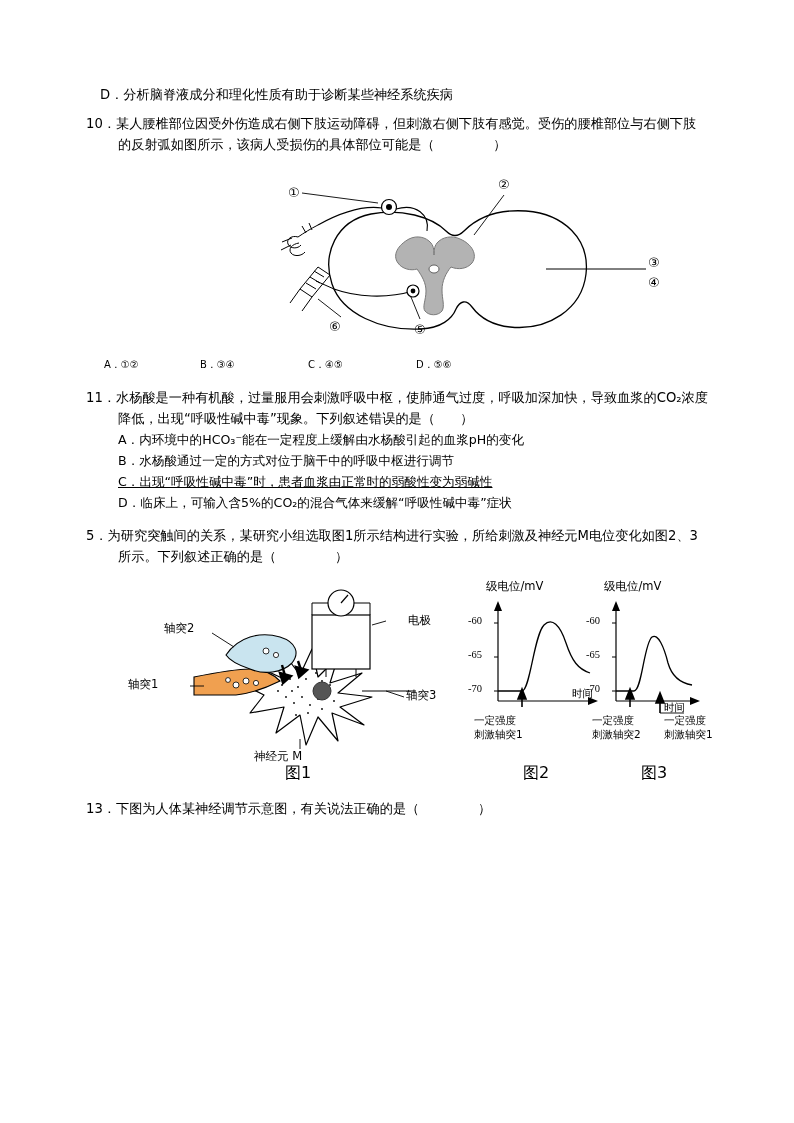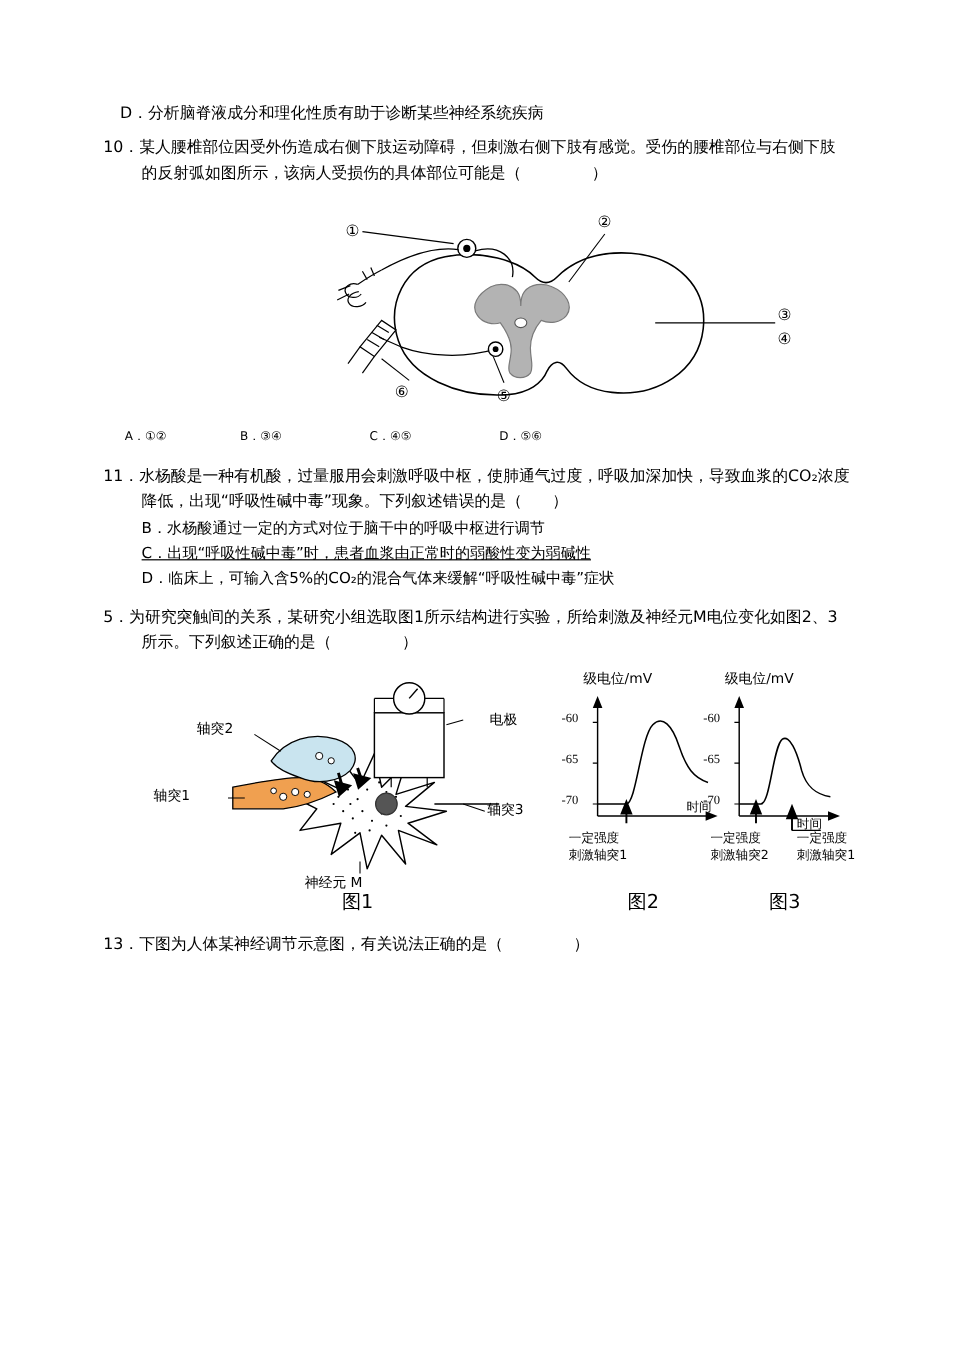--- a/index.html
+++ b/index.html
@@ -149,22 +149,23 @@
     </div>
 
     <div class="optrow cn">
       <span class="sp-a">A．①②</span>
       <span class="sp-b">B．③④</span>
       <span class="sp-c">C．④⑤</span>
       <span>D．⑤⑥</span>
     </div>
 
     <div class="blk" style="margin-top:12px;">
-      <p class="q-line cn hang" style="padding-left:32px;text-indent:-32px;"><span>11．</span><span>水杨酸是一种有机酸，过量服用会刺激呼吸中枢，使肺通气过度，呼吸加深加快，导致血浆的CO₂浓度</span></p>
+      <p class="q-line cn hang" style="padding-left:32px;text-indent:-32px;text-align:center;"><span>11．</span><span>水杨酸是一种有机酸，过量服用会刺激呼吸中枢，使肺通气过度，呼吸加深加快，导致血浆的CO₂浓度</span></p>
       <p class="q-line cn" style="padding-left:32px;">降低，出现“呼吸性碱中毒”现象。下列叙述错误的是（      ）</p>
+      <p class="opt cn" style="padding-left:32px;">A．内环境中的HCO₃⁻能在一定程度上缓解由水杨酸引起的血浆pH的变化</p>
       <p class="opt cn" style="padding-left:32px;">B．水杨酸通过一定的方式对位于脑干中的呼吸中枢进行调节</p>
       <p class="opt cn" style="padding-left:32px;text-decoration:underline;">C．出现“呼吸性碱中毒”时，患者血浆由正常时的弱酸性变为弱碱性</p>
       <p class="opt cn" style="padding-left:32px;">D．临床上，可输入含5%的CO₂的混合气体来缓解“呼吸性碱中毒”症状</p>
     </div>
 
     <div class="blk" style="margin-top:12px;">
       <p class="q-line cn hang" style="padding-left:32px;text-indent:-32px;"><span>5．</span><span>为研究突触间的关系，某研究小组选取图1所示结构进行实验，所给刺激及神经元M电位变化如图2、3</span></p>
       <p class="q-line cn" style="padding-left:32px;">所示。下列叙述正确的是（              ）</p>
     </div>
 

